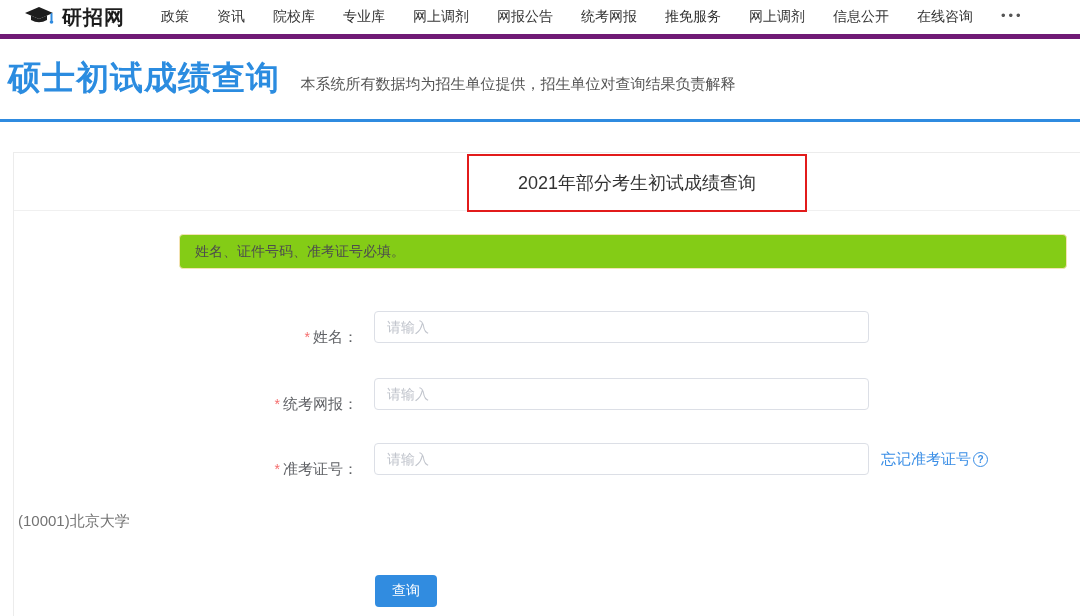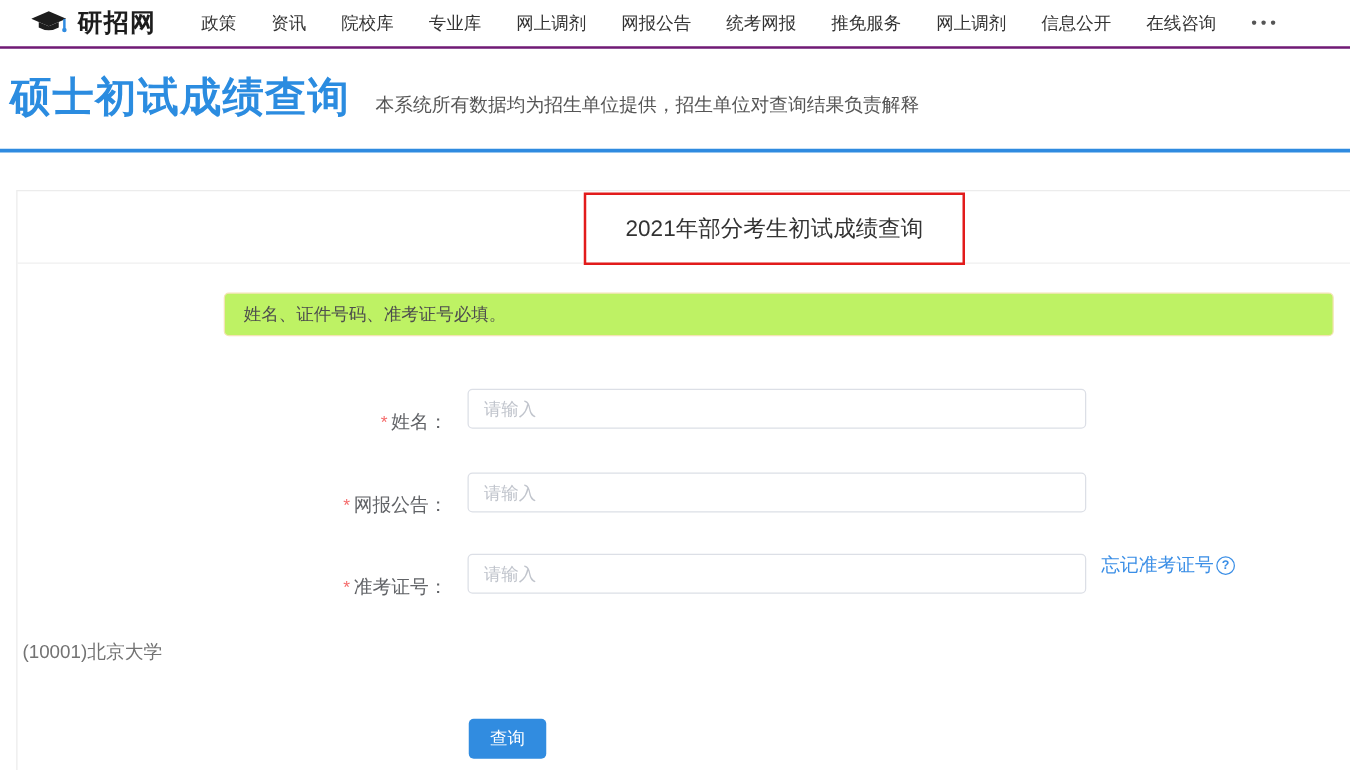--- a/index.html
+++ b/index.html
@@ -6,21 +6,21 @@
   html,body { width:1080px; height:616px; }
   body {
     position:relative; overflow:hidden; background:#fff;
     font-family:"Liberation Sans","DejaVu Sans",sans-serif;
     color:#333;
   }
 
   
   .navbar {
     position:absolute; top:0; left:0; width:1080px; height:39px;
-    background:#fff; border-bottom:2px solid #701a75;
+    background:#fff; border-bottom:5px solid #701a75;
     display:flex; align-items:center; padding-left:25px;
   }
   .logo { display:flex; align-items:center; margin-right:36px; cursor:pointer; }
   .logo svg { display:block; margin-right:7px; }
   .logo-text { font-size:20px; font-weight:bold; color:#1d1d1d; letter-spacing:1px; }
   .nav-items { display:flex; align-items:flex-start; }
   .nav-item {
     font-size:14px; color:#333; margin-right:28px; cursor:pointer; white-space:nowrap;
   }
   .nav-more { font-size:13px; color:#555; letter-spacing:3px; cursor:pointer; }
@@ -39,48 +39,48 @@
     position:absolute; top:119px; left:0; width:1080px; height:3px; background:#2f8be0;
   }
 
   
   .card {
     position:absolute; top:152px; left:13px; width:1140px; height:520px;
     background:#fff; border:1px solid #ececec;
   }
   .card-header { position:relative; height:58px; border-bottom:1px solid #f0f0f0; }
   .red-annotation {
-    position:absolute; left:453px; top:1px; width:305px; height:58px;
+    position:absolute; left:453px; top:1px; width:340px; height:58px;
     border:2px solid #e21b1b;
     display:flex; align-items:center; justify-content:center;
   }
   .card-title { font-size:18px; color:#333; }
 
   
   .alert {
     position:absolute; left:165px; top:81px; width:888px; height:35px;
-    background:#bef264; border:1px solid #f4e3b4; border-radius:4px;
+    background:#84cc16; border:1px solid #f4e3b4; border-radius:4px;
     display:flex; align-items:center; padding-left:15px;
     font-size:14px; color:#4d4d4d;
   }
 
   
   .form-row {
     position:absolute; left:0; height:32px;
     display:flex; align-items:center;
   }
   .row-name   { top:158px; }
   .row-id     { top:225px; }
   .row-ticket { top:290px; }
   .row-unit   { top:352px; }
   .label-cell {
     width:344px; text-align:right; font-size:15px; color:#606266; white-space:nowrap;margin-top:20px;
   }
   .req { color:#f56c6c; margin-right:3px; font-size:14px; }
-  .input-cell { margin-left:16px; display:flex; align-items:flex-start; }
+  .input-cell { margin-left:16px; display:flex; align-items:center; }
   .text-input {
     width:495px; height:32px; border:1px solid #dcdfe6; border-radius:4px;
     padding:0 12px; font-size:14px; color:#333; outline:none;
     font-family:"Liberation Sans","DejaVu Sans",sans-serif;
   }
   .text-input::placeholder { color:#c0c4cc; }
   .forgot-link {
     margin-left:12px; font-size:15px; color:#3a8ee6; cursor:pointer;
     display:flex; align-items:center; white-space:nowrap; text-decoration:none;
   }
@@ -149,21 +149,21 @@
     <div class="label-cell">
       <span class="req">*</span><span>姓名：</span>
     </div>
     <div class="input-cell">
       <input class="text-input" type="text" placeholder="请输入" style="">
     </div>
   </div>
 
   <div class="form-row row-id">
     <div class="label-cell">
-      <span class="req">*</span><span>网报公告：</span>
+      <span class="req">*</span><span>统考网报：</span>
     </div>
     <div class="input-cell">
       <input class="text-input" type="text" placeholder="请输入" style="">
     </div>
   </div>
 
   <div class="form-row row-ticket">
     <div class="label-cell">
       <span class="req">*</span><span>准考证号：</span>
     </div>

